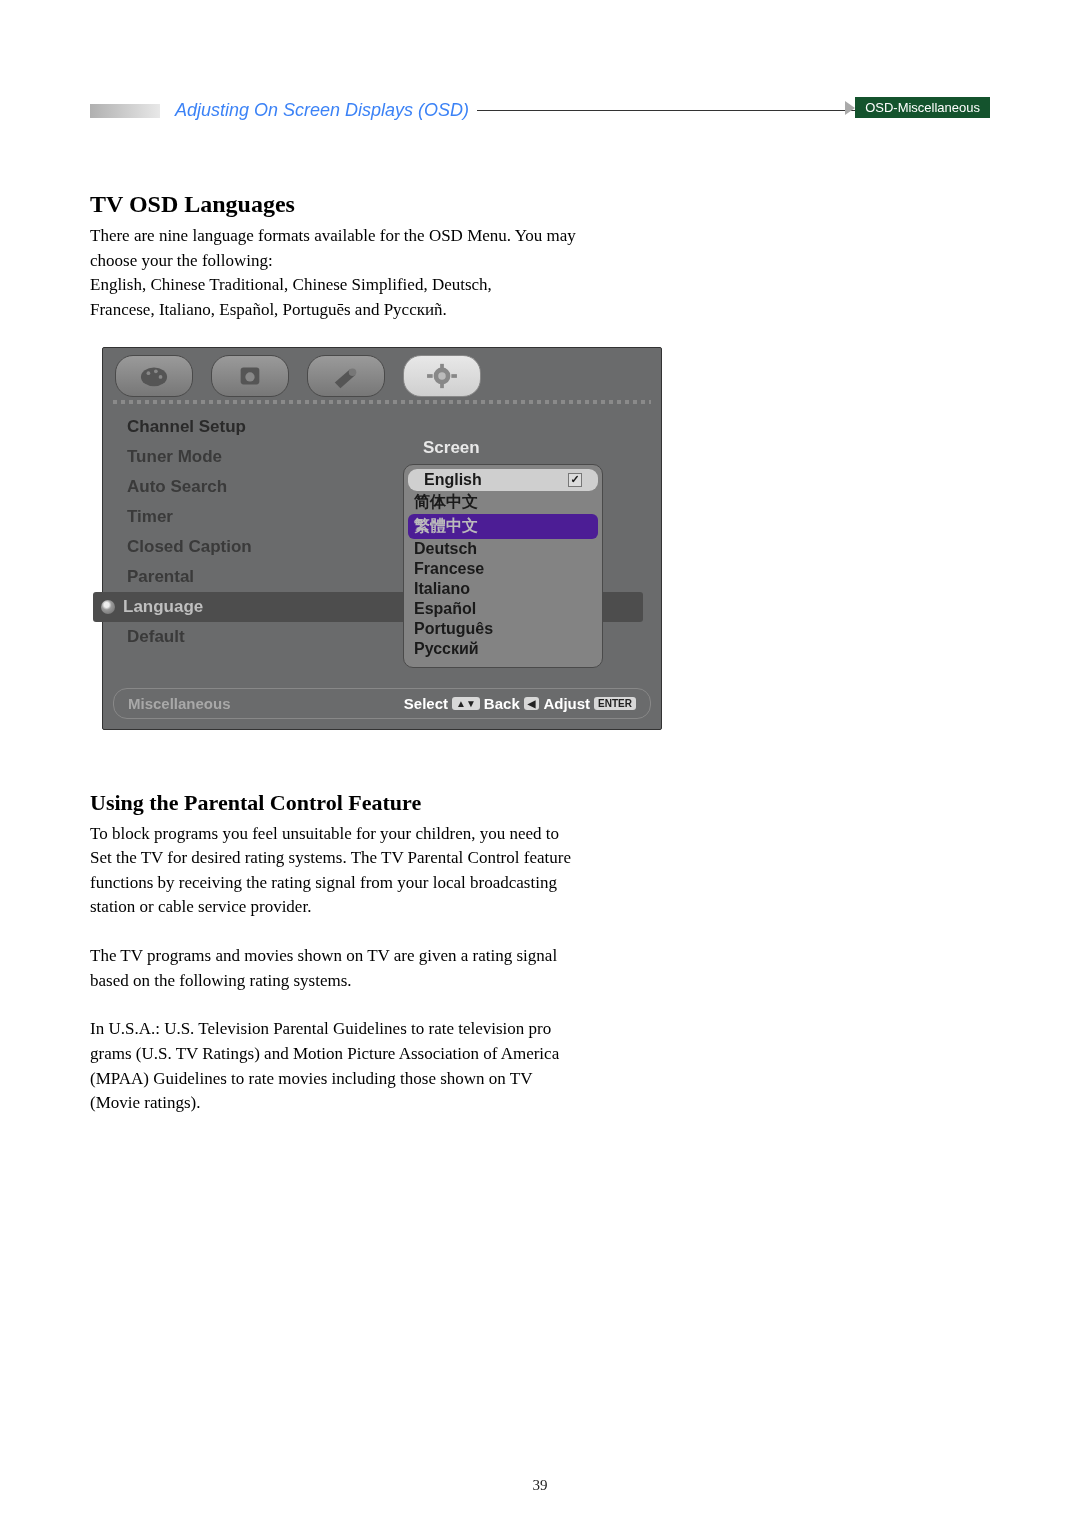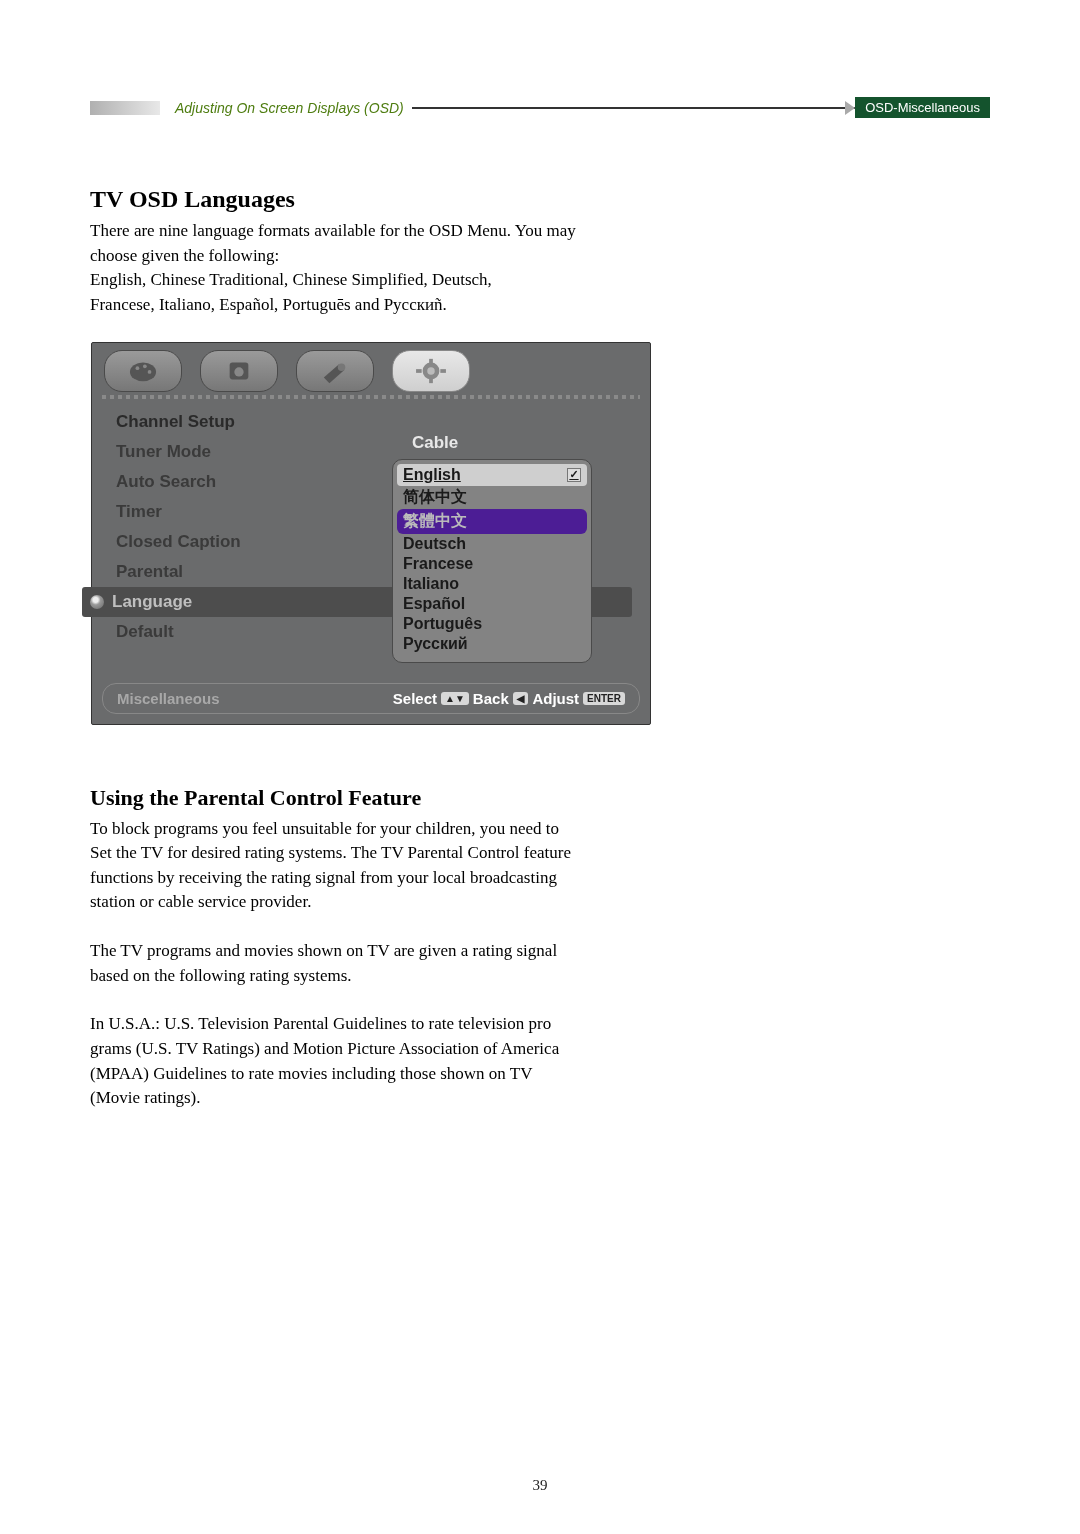--- a/index.html
+++ b/index.html
@@ -21,22 +21,22 @@
       position: relative;
     }
     .header-grad {
       width: 70px;
       height: 14px;
       background: linear-gradient(90deg, #b0b0b0, #e8e8e8);
       margin-right: 15px;
     }
     .header-left {
       font-style: italic;
-      font-size: 14px;
-      color: #4d7c0f;
+      font-size: 18px;
+      color: #3b82f6;
       font-family: Arial, sans-serif;
     }
     .header-line {
       flex: 1;
       height: 1.5px;
       background: #333;
       margin-left: 8px;
     }
     .header-right-wrap {
       position: absolute;
@@ -72,21 +72,21 @@
     .body-text {
       font-size: 17px;
       line-height: 1.45;
       max-width: 590px;
     }
     .body-text p { margin-bottom: 0; }
     .body-text .para { margin-bottom: 24px; }
 
     
     .osd-wrap {
-      margin: 24px 0 60px 1px;
+      margin: 24px 0 60px 12px;
       width: 560px;
       background: #6a6b6c;
       border: 1px solid #333;
       position: relative;
       border-radius: 2px;
     }
     .osd-tabs {
       display: flex;
       height: 52px;
       align-items: center;
@@ -172,24 +172,23 @@
       font-size: 16px;
       font-weight: bold;
       color: #1a1a1a;
       padding: 1px 0;
       display: flex;
       justify-content: space-between;
       align-items: center;
     }
     .lang-popup .lang.sel {
       background: #cfcfcf;
-      border-radius: 4px;
+      border-radius: 9px;
       margin: -2px -6px 0 -6px;
-      padding: 2px 6px;
-      text-decoration: underline;
+      padding: 2px 16px;
     }
     .lang-popup .lang.hl {
       background: #4c1d95;
       color: #bbb;
       border-radius: 6px;
       margin: 0 -6px;
       padding: 2px 6px;
     }
     .check {
       width: 14px; height: 14px;
@@ -257,21 +256,21 @@
     <div class="header-line"></div>
     <div class="header-right-wrap">
       <div class="header-arrow"></div>
       <div class="header-right">OSD-Miscellaneous</div>
     </div>
   </div>
 
   <h2 class="section-title">TV OSD Languages</h2>
   <div class="body-text">
     <p>There are nine language formats available for the OSD Menu. You may</p>
-    <p>choose given the following:</p>
+    <p>choose your the following:</p>
     <p>English, Chinese Traditional, Chinese Simplified, Deutsch,</p>
     <p>Francese, Italiano, Español, Portuguēs and Русскиñ.</p>
   </div>
 
   <div class="osd-wrap">
     <div class="osd-tabs">
       <div class="osd-tab inactive">
         <svg viewBox="0 0 40 30">
             <ellipse cx="20" cy="16" rx="14" ry="10" fill="#555"></ellipse>
             <circle cx="14" cy="12" r="2" fill="#888"></circle>
@@ -310,21 +309,21 @@
         <li class="dim">Auto Search</li>
         <li class="dim">Timer</li>
         <li class="dim">Closed Caption</li>
         <li class="dim">Parental</li>
         <li class="sel">
             <span class="sel-bullet"></span>
             <span>Language</span>
           </li>
         <li class="dim">Default</li>
       </ul>
-      <div class="osd-value">Cable</div>
+      <div class="osd-value">Screen</div>
 
       <div class="lang-popup">
         <div class="lang sel">
           <span>English</span>
           <span class="check">✓</span>
         </div>
         <div class="lang">
             <span>简体中文</span>
           </div>
         <div class="lang hl">

